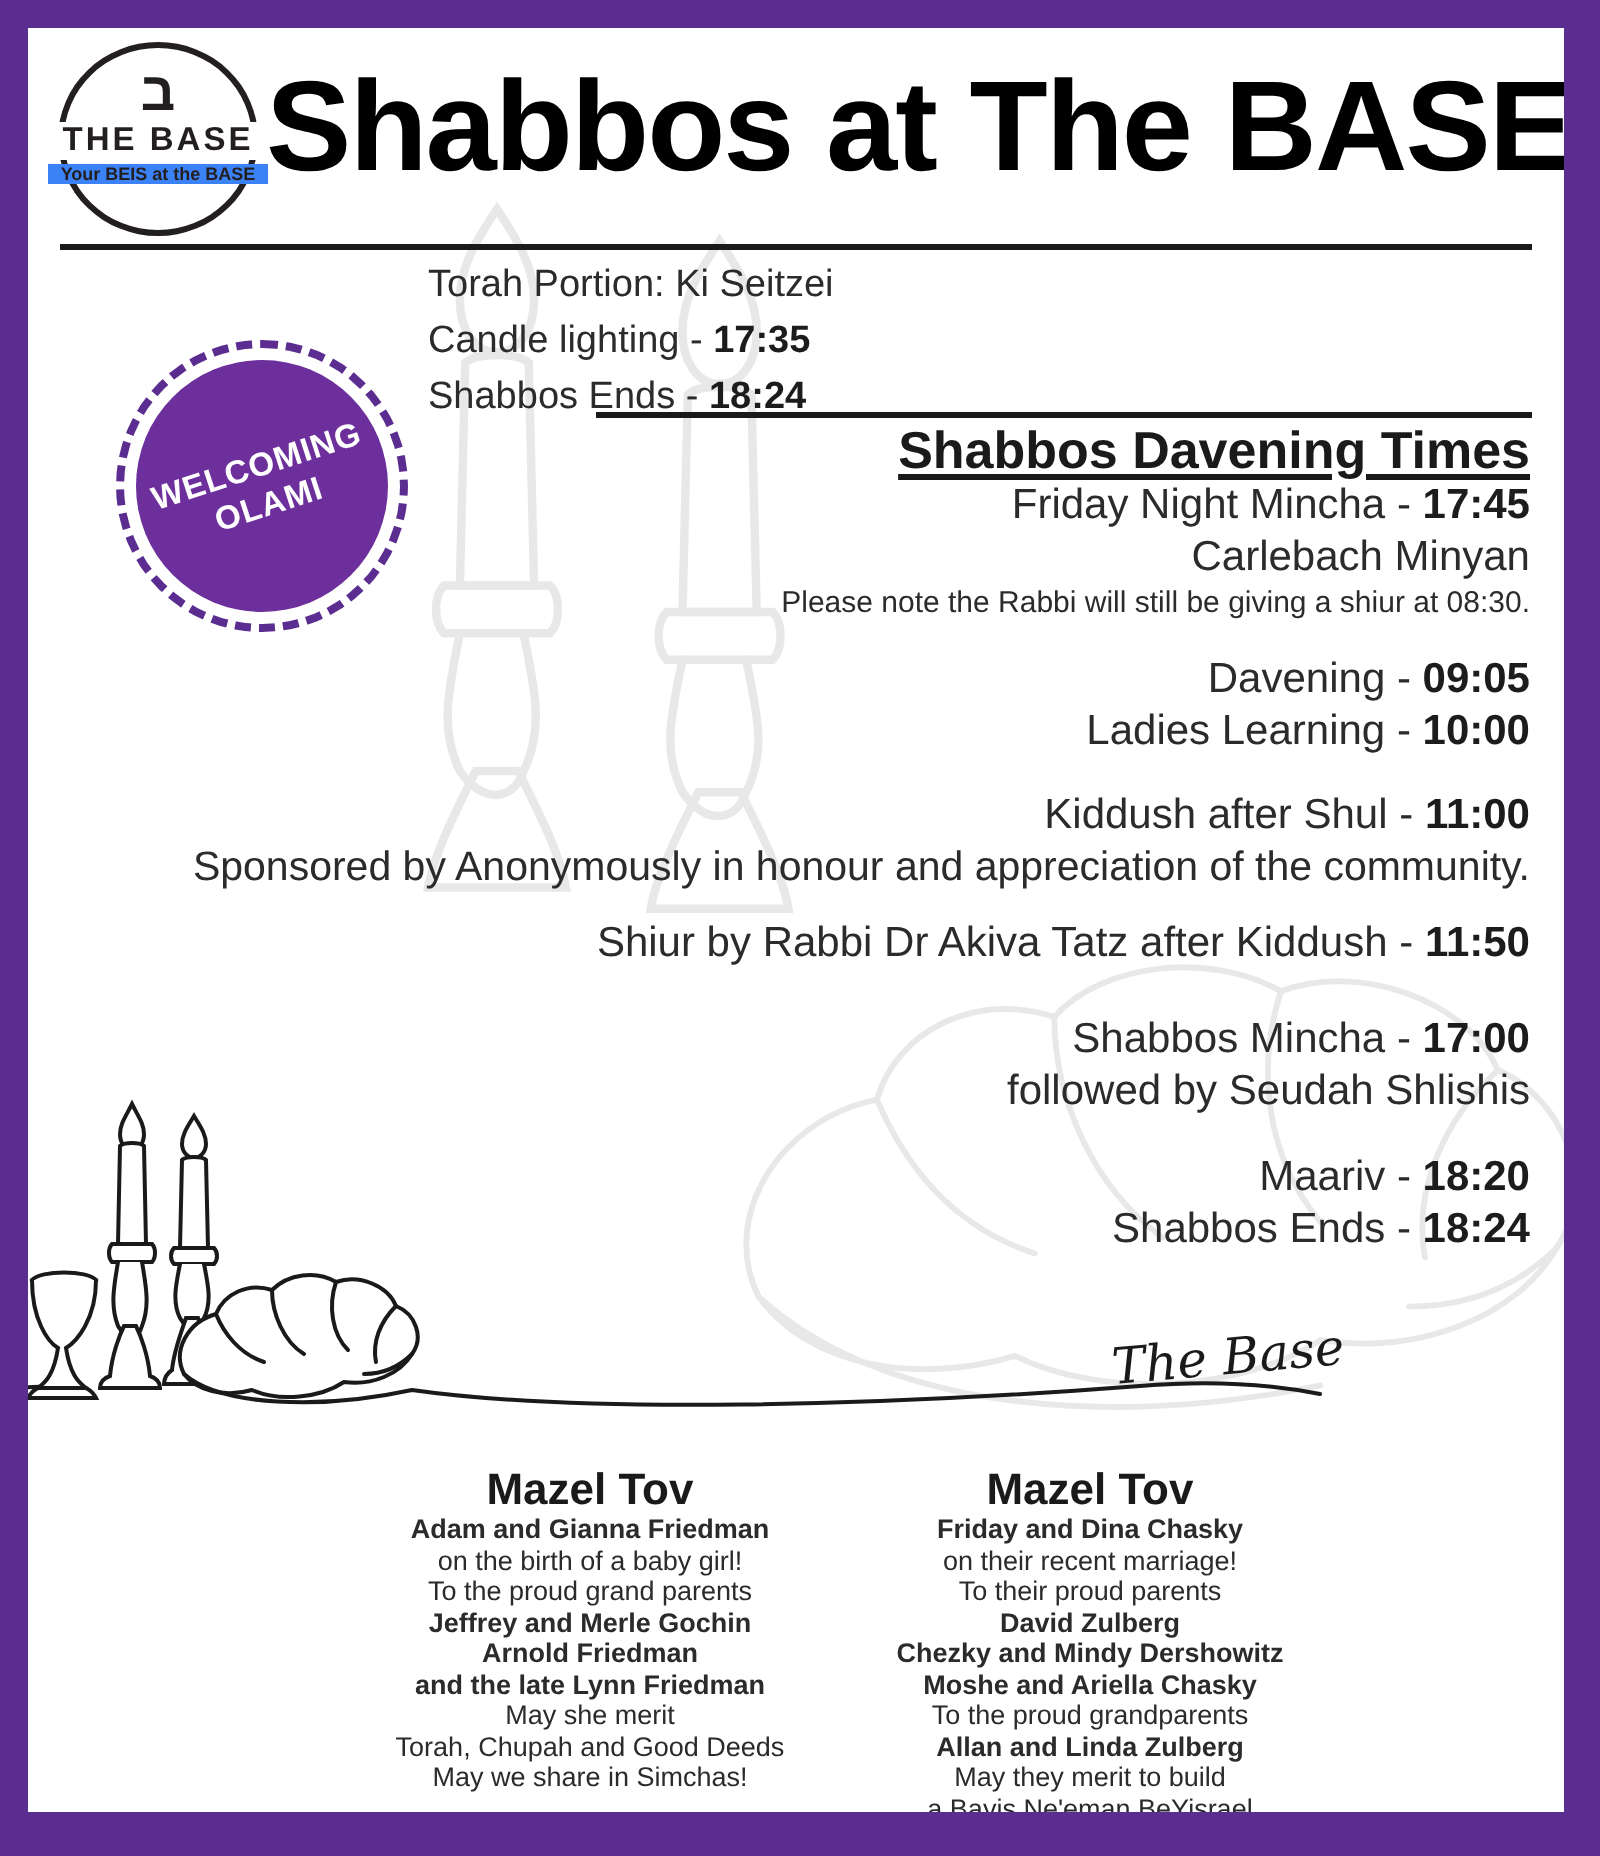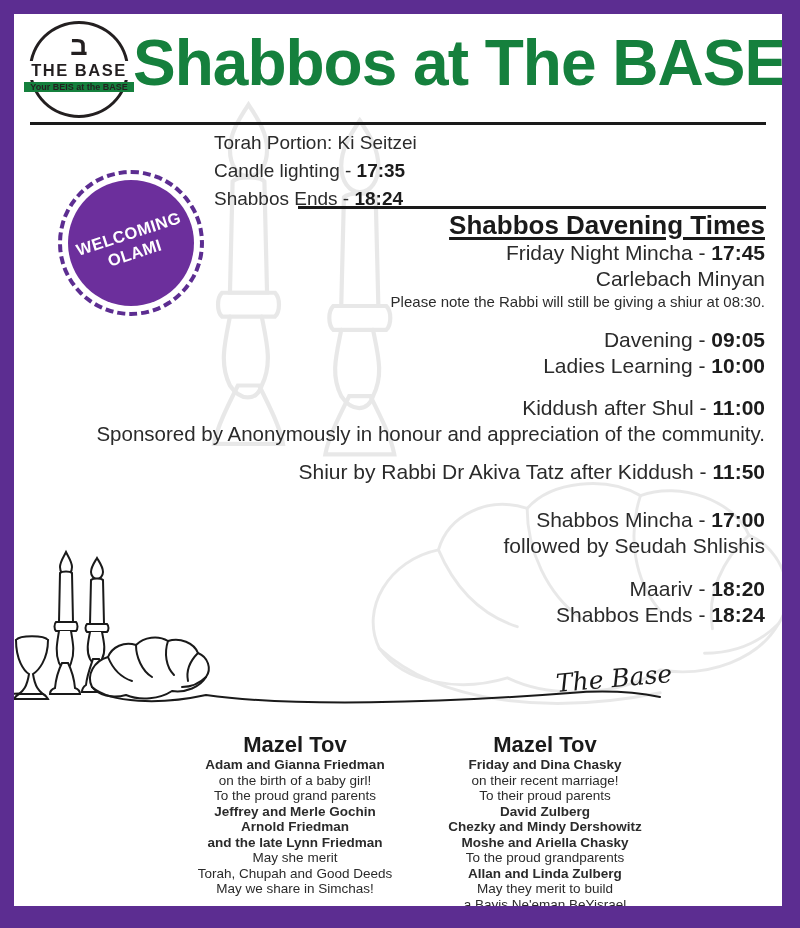--- a/index.html
+++ b/index.html
@@ -26,25 +26,25 @@
   .logo { position:absolute; left:12px; top:5px; width:106px; height:102px; }
   .logo-circle {
     position:absolute; left:3px; top:2px; width:100px; height:97px;
     border:3px solid #231f20; border-radius:50%;
   }
   .logo-bet { position:absolute; left:0; right:0; top:12px; text-align:center;
     font-size:27px; font-weight:700; color:#231f20; }
   .logo-name { position:absolute; left:-4px; width:114px; top:42px; text-align:center;
     font-size:16.5px; font-weight:700; letter-spacing:1.5px; background:#fff; color:#231f20; }
   .logo-tagline { position:absolute; left:-2px; width:110px; top:63px; text-align:center;
-    font-size:9px; font-weight:700; background:#15803d; color:#231f20; }
+    font-size:9px; font-weight:700; background:#3b82f6; color:#231f20; }
 
   
   .title { position:absolute; left:119px; top:12px; width:640px;
-    font-size:64px; font-weight:600; letter-spacing:-1px; color:#15803d; text-align:center; white-space:nowrap; }
+    font-size:64px; font-weight:600; letter-spacing:-1px; color:#000000; text-align:center; white-space:nowrap; }
   .rule1 { position:absolute; left:16px; right:16px; top:108px; height:3px; background:#1a1a1a; }
   .rule2 { position:absolute; left:284px; right:16px; top:192px; height:2.5px; background:#1a1a1a; }
 
   
   .header-info { position:absolute; top:115px; left:200px; right:17px;
     text-align:left; font-size:19px; line-height:28px; color:#2b2b2b; }
   .header-info b, .schedule b { font-weight:700; color:#1c1c1c; }
 
   
   .badge-ring {

